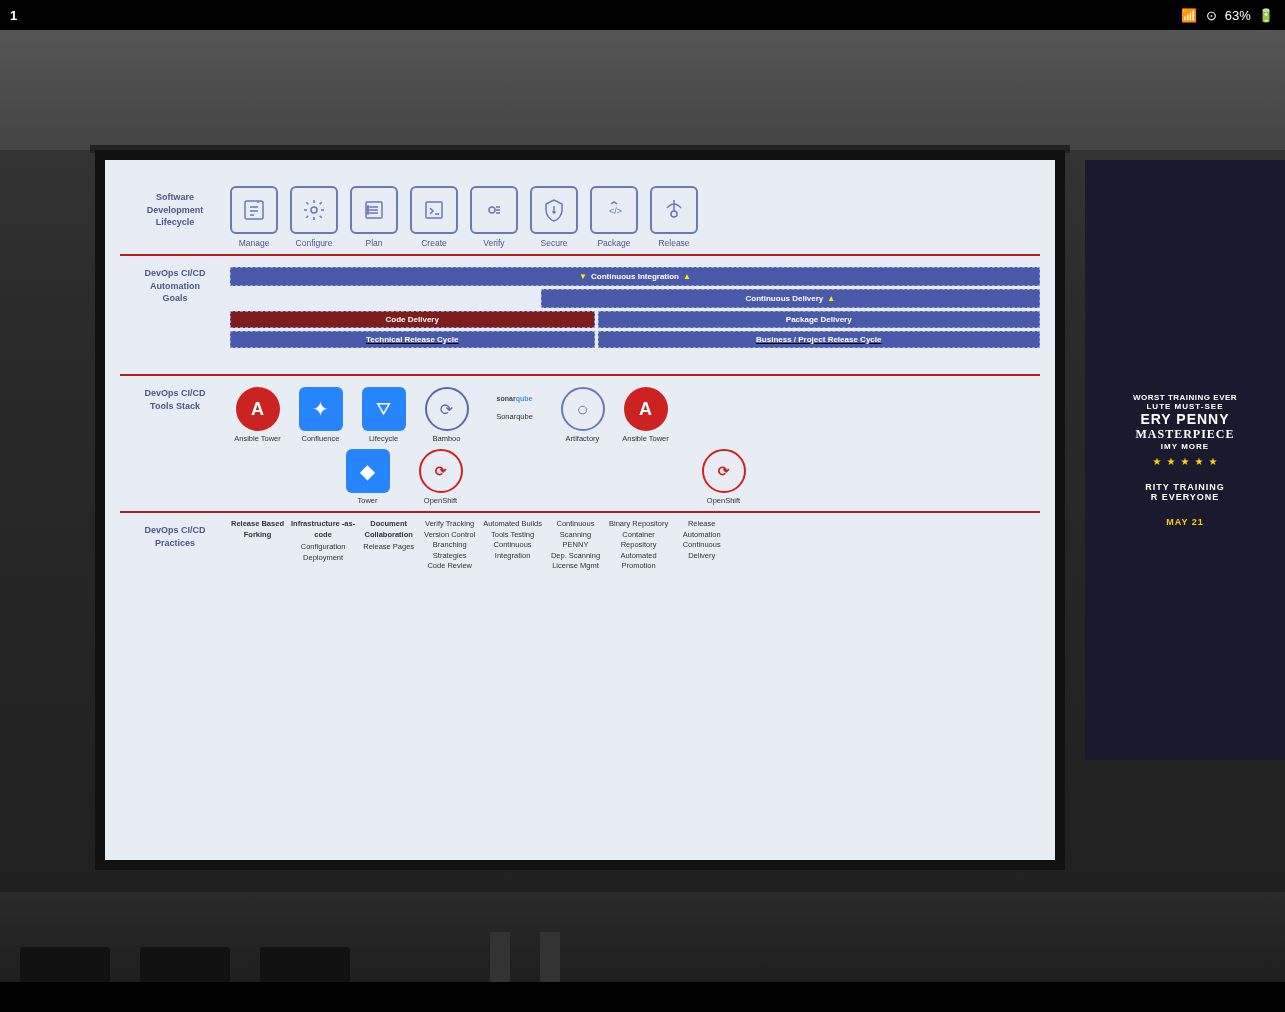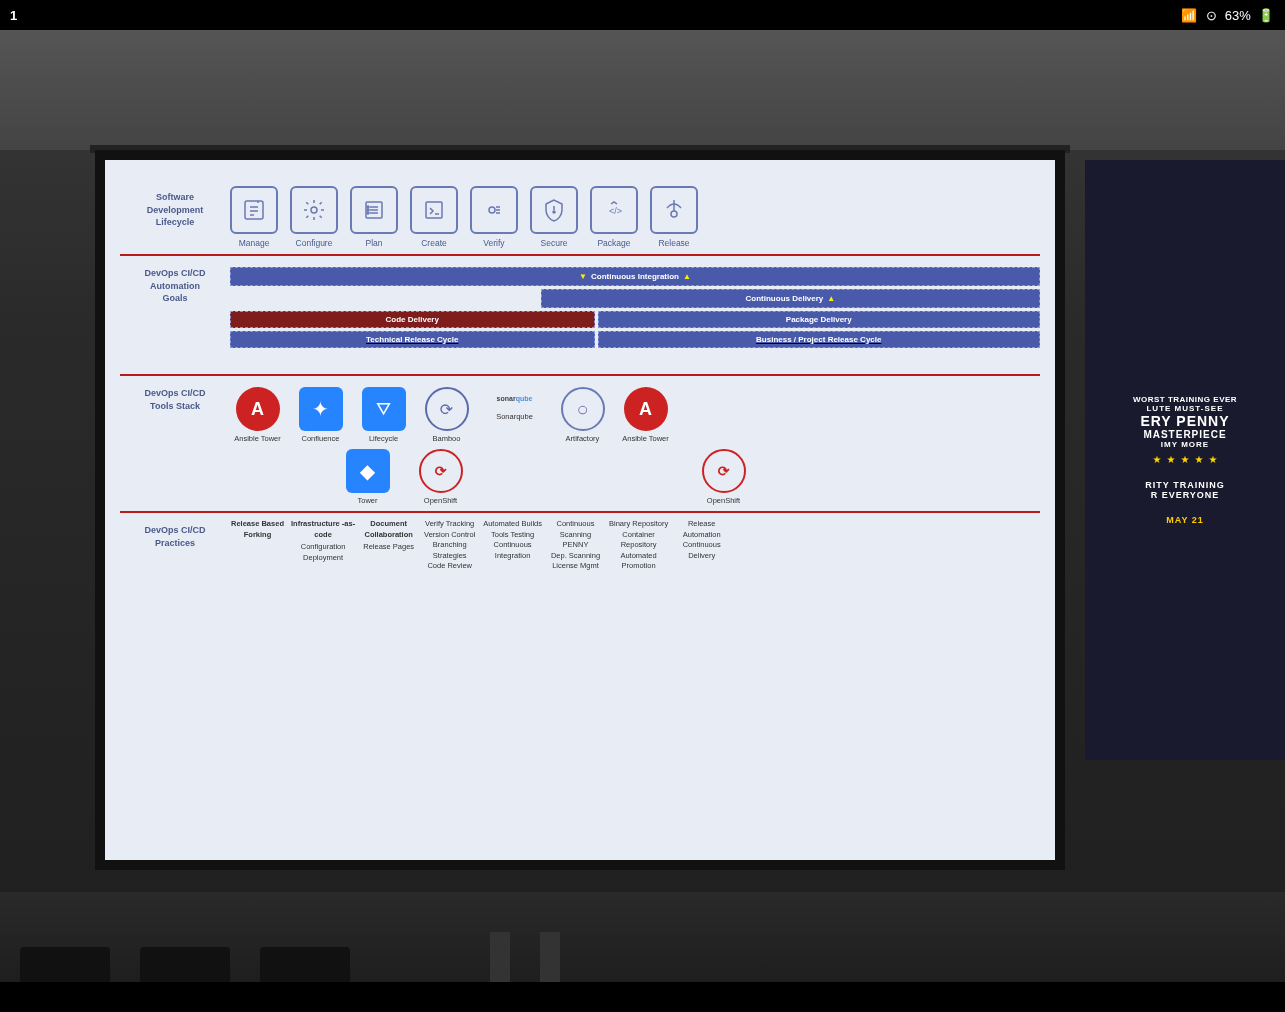--- a/index.html
+++ b/index.html
@@ -524,21 +524,21 @@
         </div>
       </div>
 
     </div>
   </div>
 
   <div class="right-panel">
     <div class="right-panel-text" style="font-size:8px; letter-spacing:0.5px;">WORST TRAINING EVER</div>
     <div class="right-panel-text" style="font-size:8px;">LUTE MUST-SEE</div>
     <div class="right-panel-text" style="font-size:14px;">ERY PENNY</div>
-    <div class="right-panel-text" style="font-size:10px;">MASTERPIECE</div>
+    <div class="right-panel-text" style="font-size:12px;font-family:Liberation Serif, serif;">MASTERPIECE</div>
     <div class="right-panel-text" style="font-size:8px;">IMY MORE</div>
     <div style="display:flex; gap:5px; margin:5px 0;">
       <span style="color:gold;font-size:10px;">★</span>
       <span style="color:gold;font-size:10px;">★</span>
       <span style="color:gold;font-size:10px;">★</span>
       <span style="color:gold;font-size:10px;">★</span>
       <span style="color:gold;font-size:10px;">★</span>
     </div>
     <div class="right-panel-text" style="font-size:9px; margin-top:10px;">RITY TRAINING</div>
     <div class="right-panel-text" style="font-size:9px;">R EVERYONE</div>

